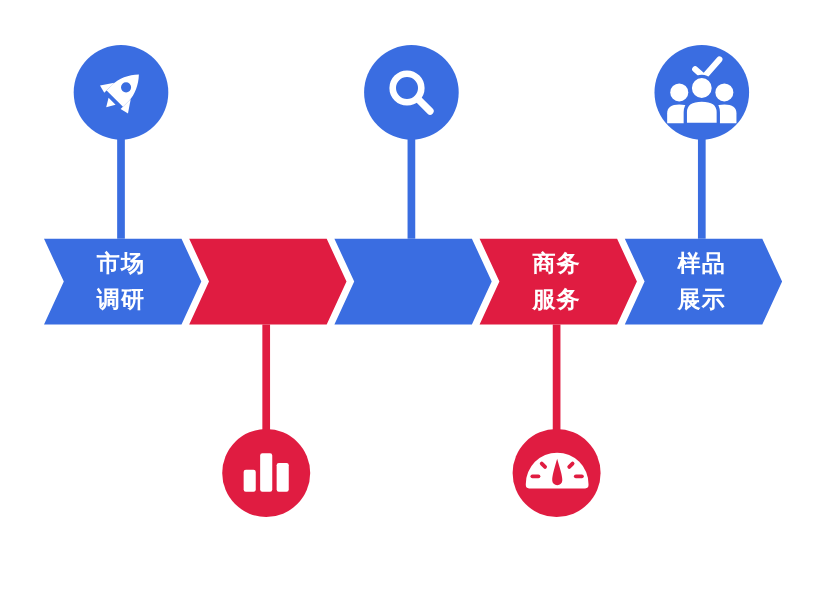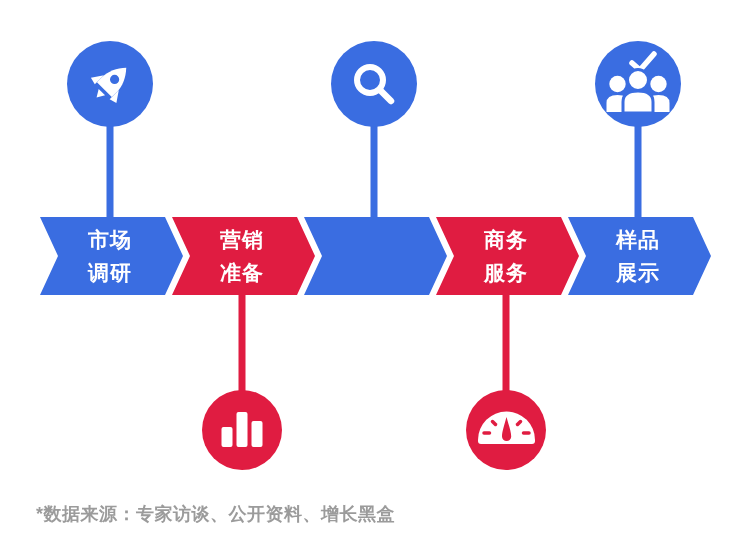--- a/index.html
+++ b/index.html
@@ -119,27 +119,22 @@
     <polygon points="172,217 297,217 315,256 297,295 172,295 190,256" class="c-red"></polygon>
     <polygon points="304,217 429,217 447,256 429,295 304,295 322,256" class="c-blue"></polygon>
     <polygon points="436,217 561,217 579,256 561,295 436,295 454,256" class="c-red"></polygon>
     <polygon points="568,217 693,217 711,256 693,295 568,295 586,256" class="c-blue"></polygon>
   </svg>
 
   <div class="step-label" style="left:40px">
     <span>市场</span>
     <span>调研</span>
   </div>
-  <div class="step-label" style="left:172px">
-    <span>营销</span>
-    <span>准备</span>
-  </div>
   <div class="step-label" style="left:568px">
     <span>样品</span>
     <span>展示</span>
   </div>
   <div class="step-label" style="left:436px">
     <span>商务</span>
     <span>服务</span>
   </div>
 
-  <div class="footnote">*数据来源：专家访谈、公开资料、增长黑盒</div>
 </div>
 
 </body></html>

